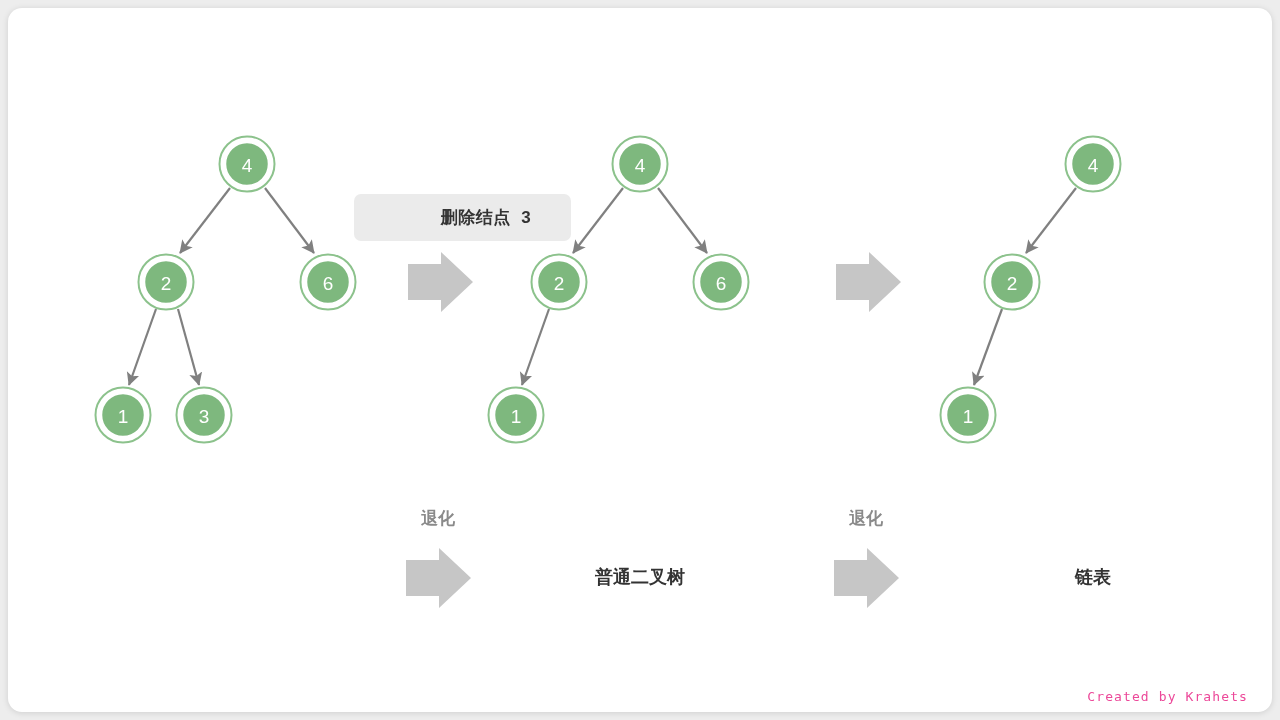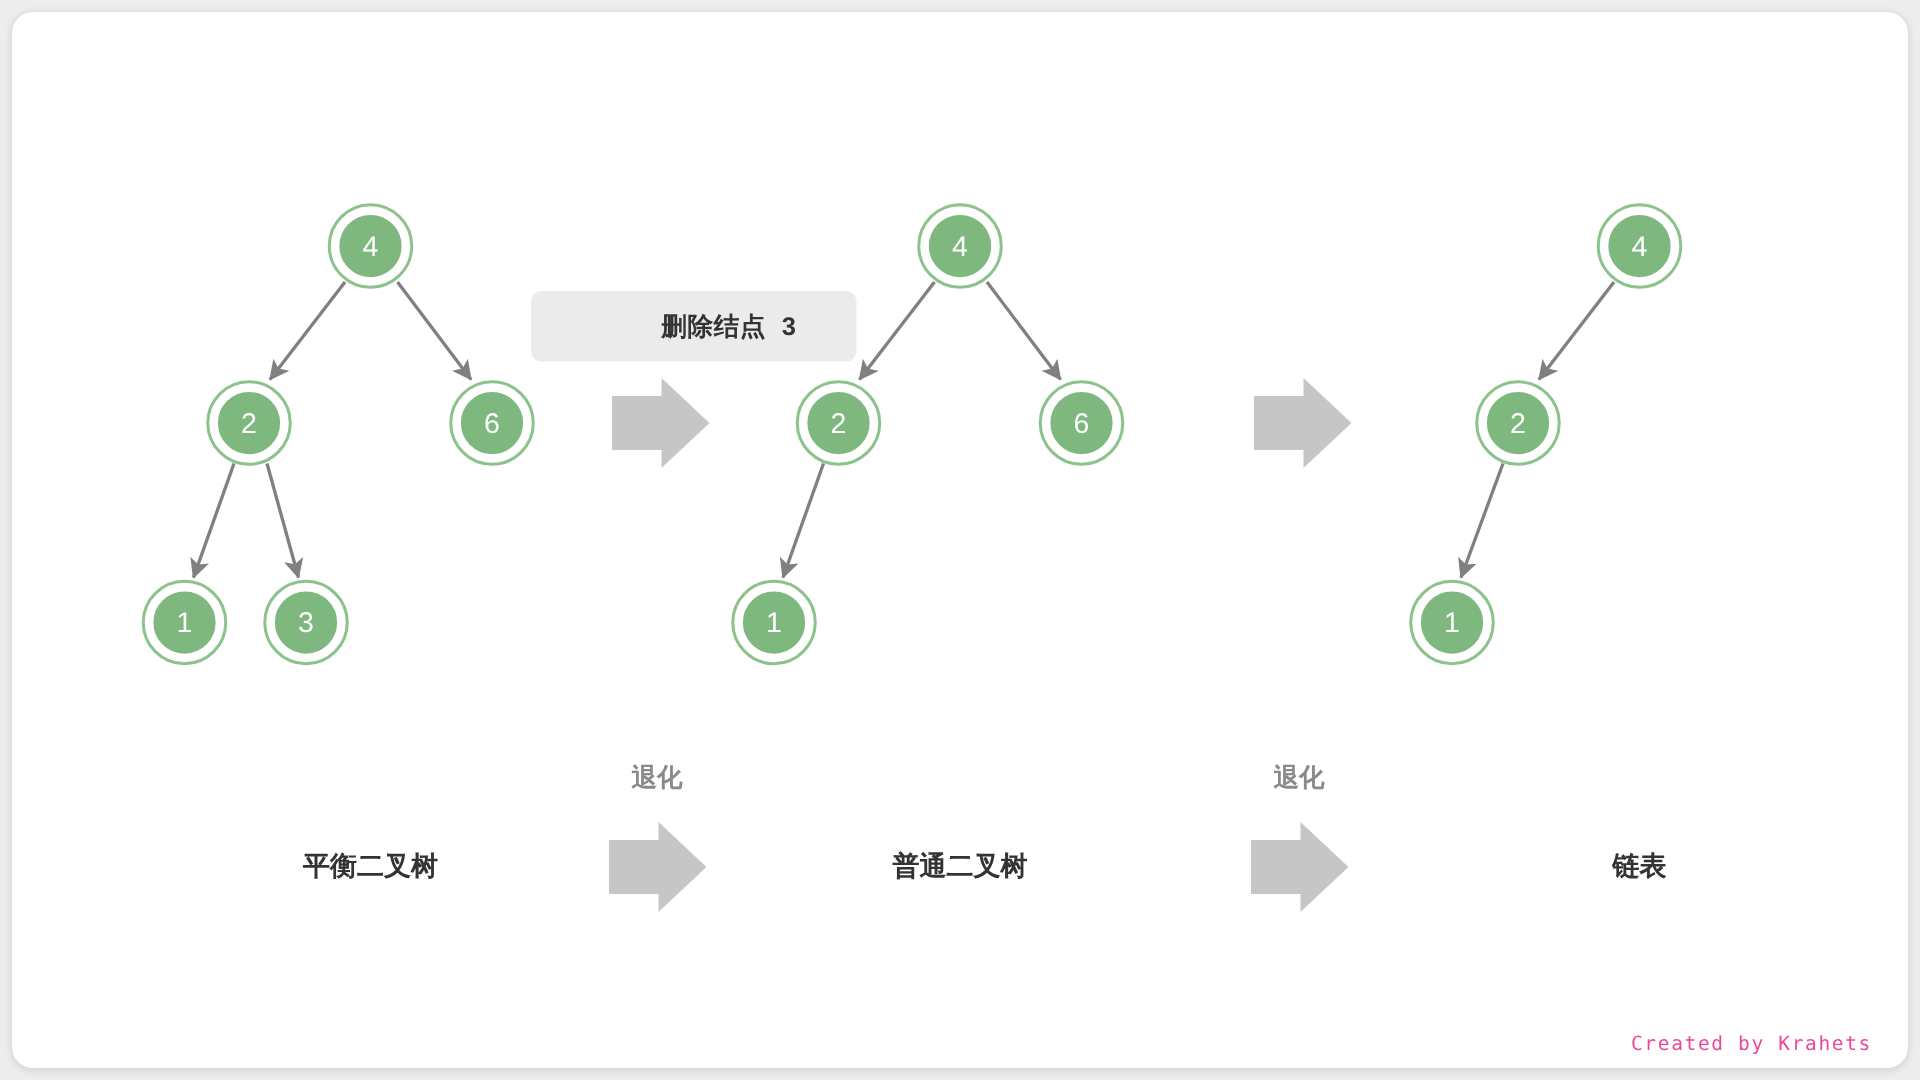--- a/index.html
+++ b/index.html
@@ -214,23 +214,20 @@
       <span>删除结点  3</span>
     </div>
 
     <div class="sublabel" style="left:388px; top:507px; width:100px;">
       <span>退化</span>
     </div>
     <div class="sublabel" style="left:816px; top:507px; width:100px;">
       <span>退化</span>
     </div>
 
-    <div class="caption" style="left:127px; top:565px; width:240px;">
-      <span>平衡二叉树</span>
-    </div>
     <div class="caption" style="left:520px; top:565px; width:240px;">
       <span>普通二叉树</span>
     </div>
     <div class="caption" style="left:973px; top:565px; width:240px;">
       <span>链表</span>
     </div>
 
     <div class="watermark">Created by Krahets</div>
 
   </div>

